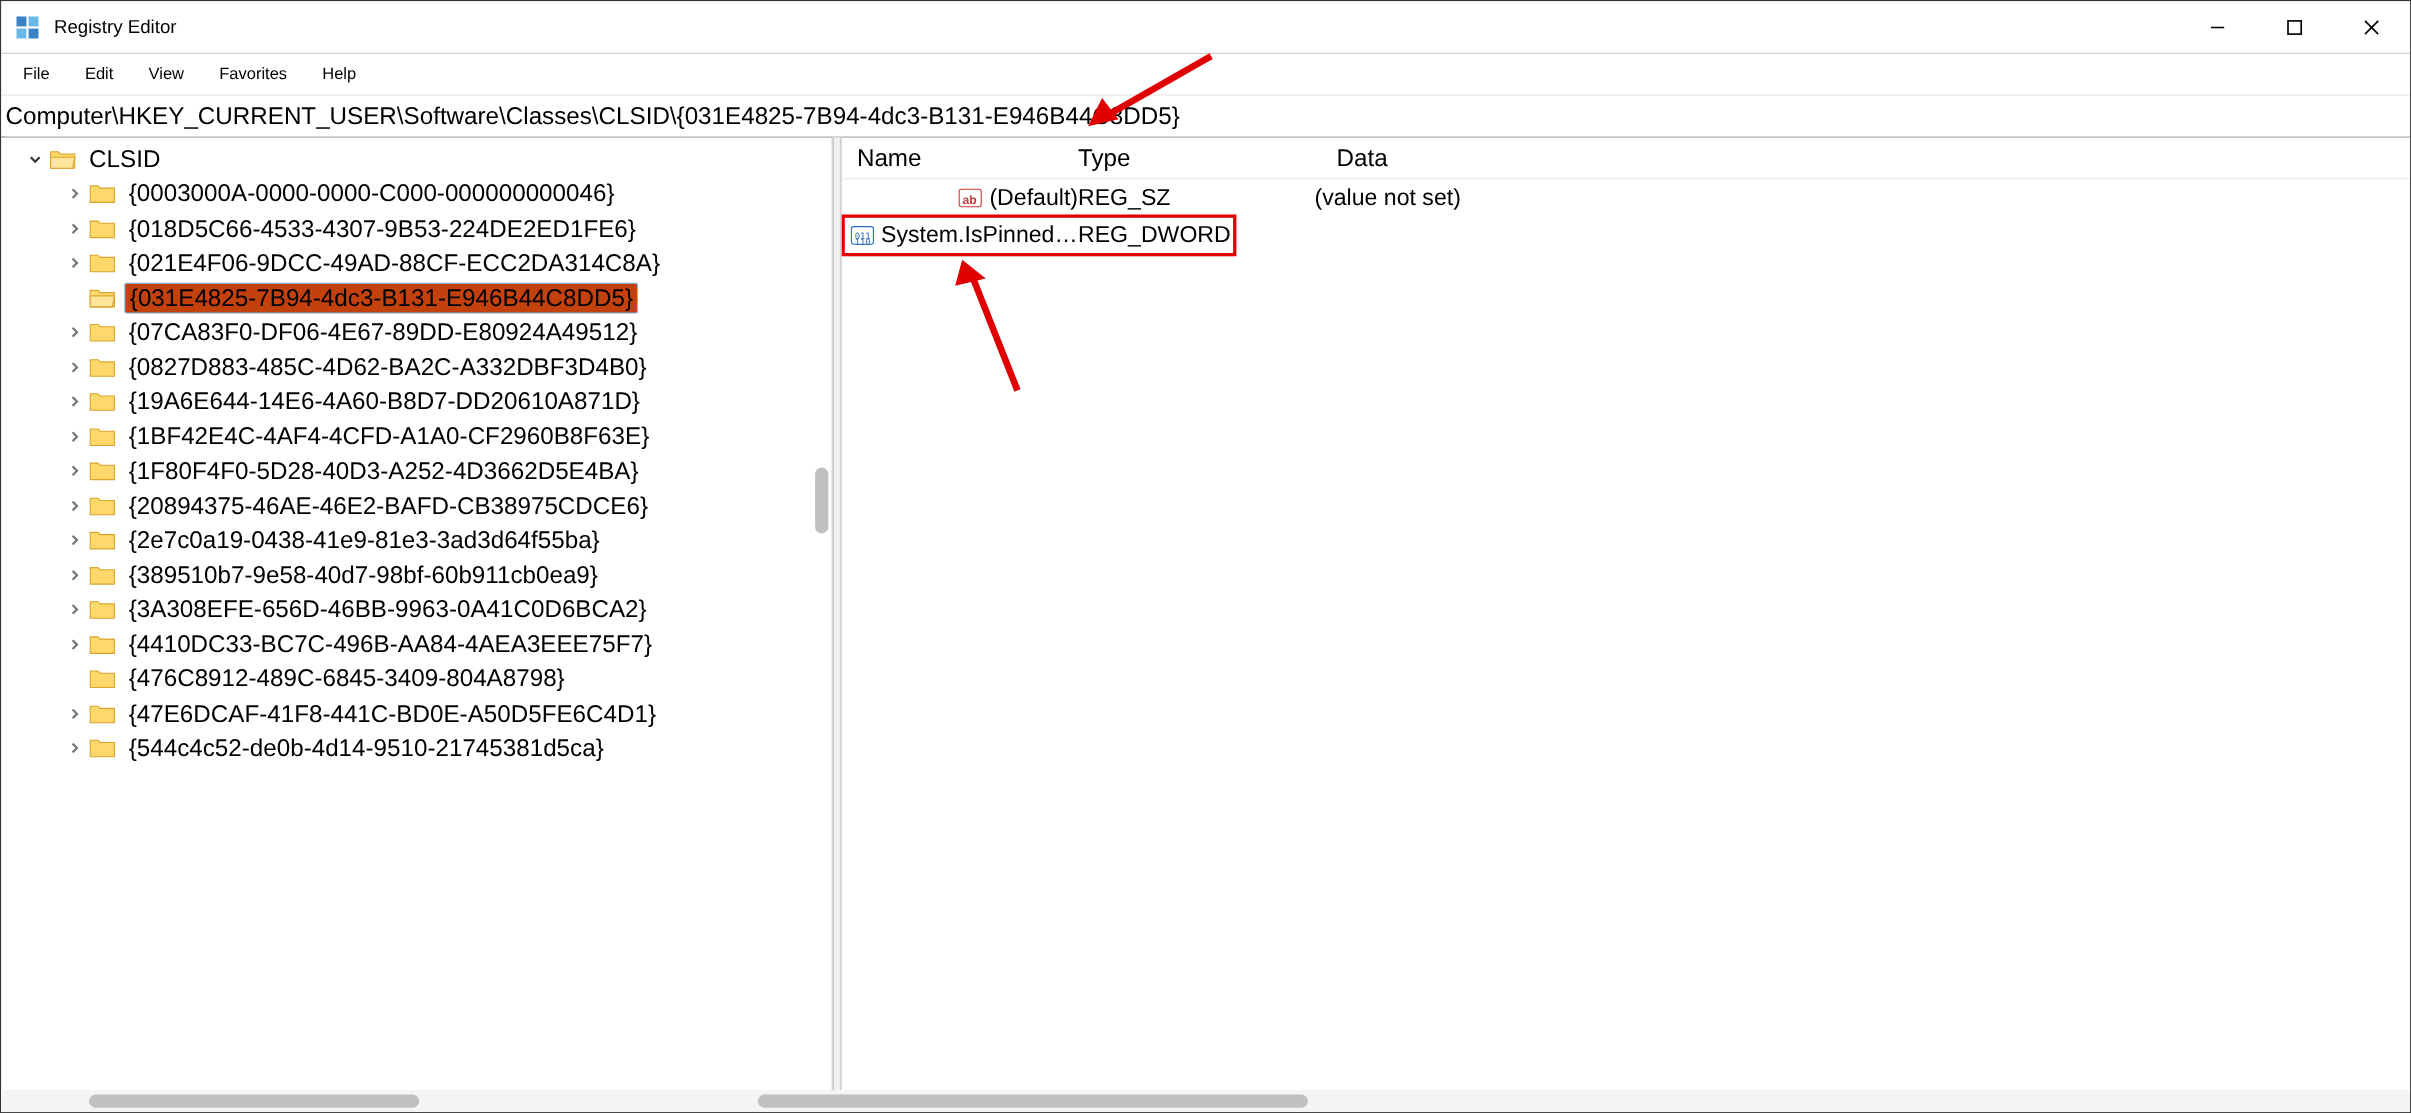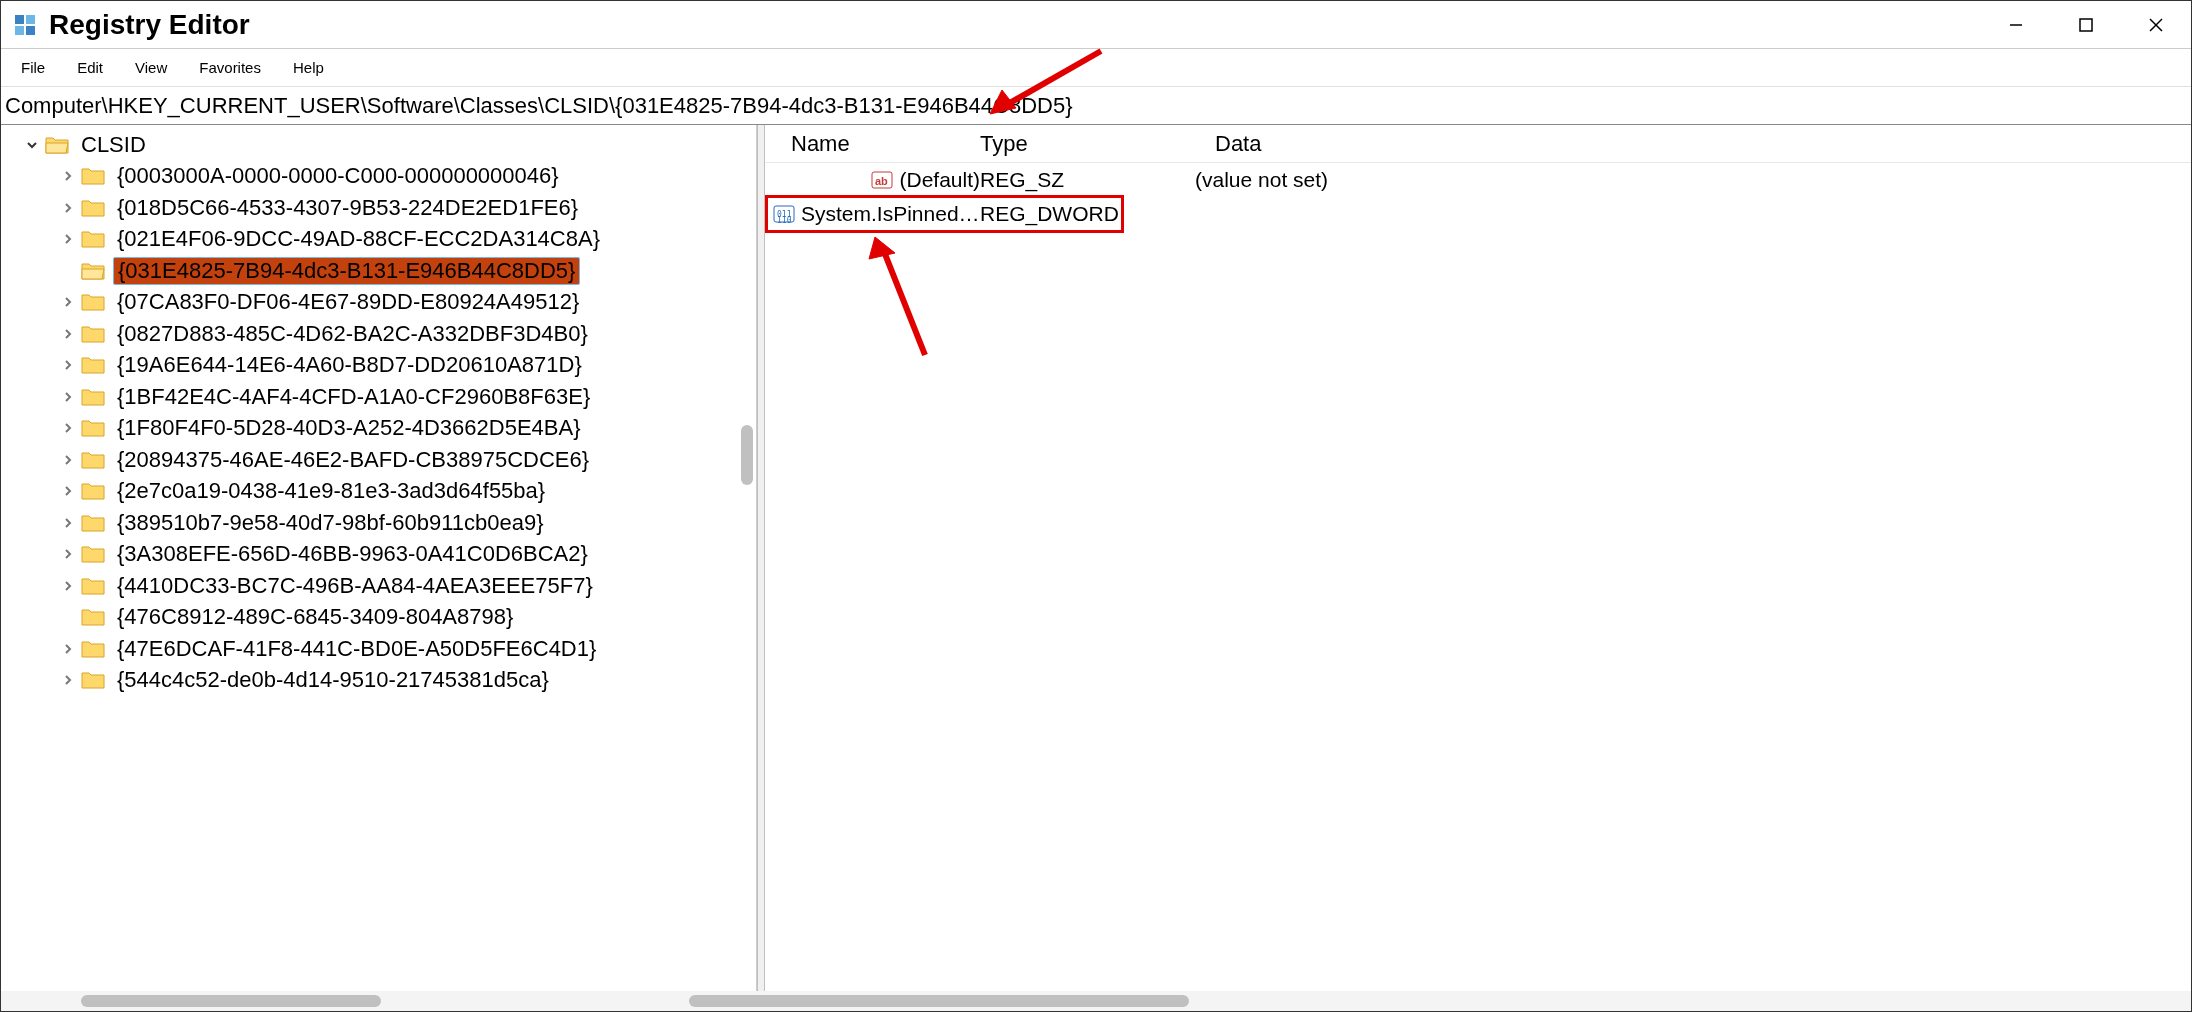--- a/index.html
+++ b/index.html
@@ -19,21 +19,21 @@
     height: 48px;
     display: flex;
     align-items: center;
     border-bottom: 1px solid #ccc;
   }
   .app-icon {
     width: 28px; height: 28px;
     margin: 0 10px;
     display: inline-flex; align-items: center; justify-content: center;
   }
-  .title-text { font-size: 28px; font-weight: bold; }
+  .title-text { font-size: 17px; }
   .win-controls {
     margin-left: auto;
     display: flex;
   }
   .win-btn {
     width: 70px; height: 48px;
     display: flex; align-items: center; justify-content: center;
     font-size: 20px;
   }
   
@@ -117,21 +117,21 @@
     border-radius: 2px;
   }
   .tree-row.selected .folder-icon { }
   
   .values-header {
     display: flex;
     height: 38px;
     align-items: center;
     border-bottom: 1px solid #e8e8e8;
   }
-  .col-name { width: 215px; padding-left: 26px; }
+  .col-name { width: 215px; padding-left: 14px; }
   .col-type { width: 215px; }
   .col-data { flex: 1; margin-left: 20px; }
   .values-header > div {
     font-size: 22px;
     color: #000;
   }
   .value-row {
     display: flex;
     align-items: center;
     height: 34px;

